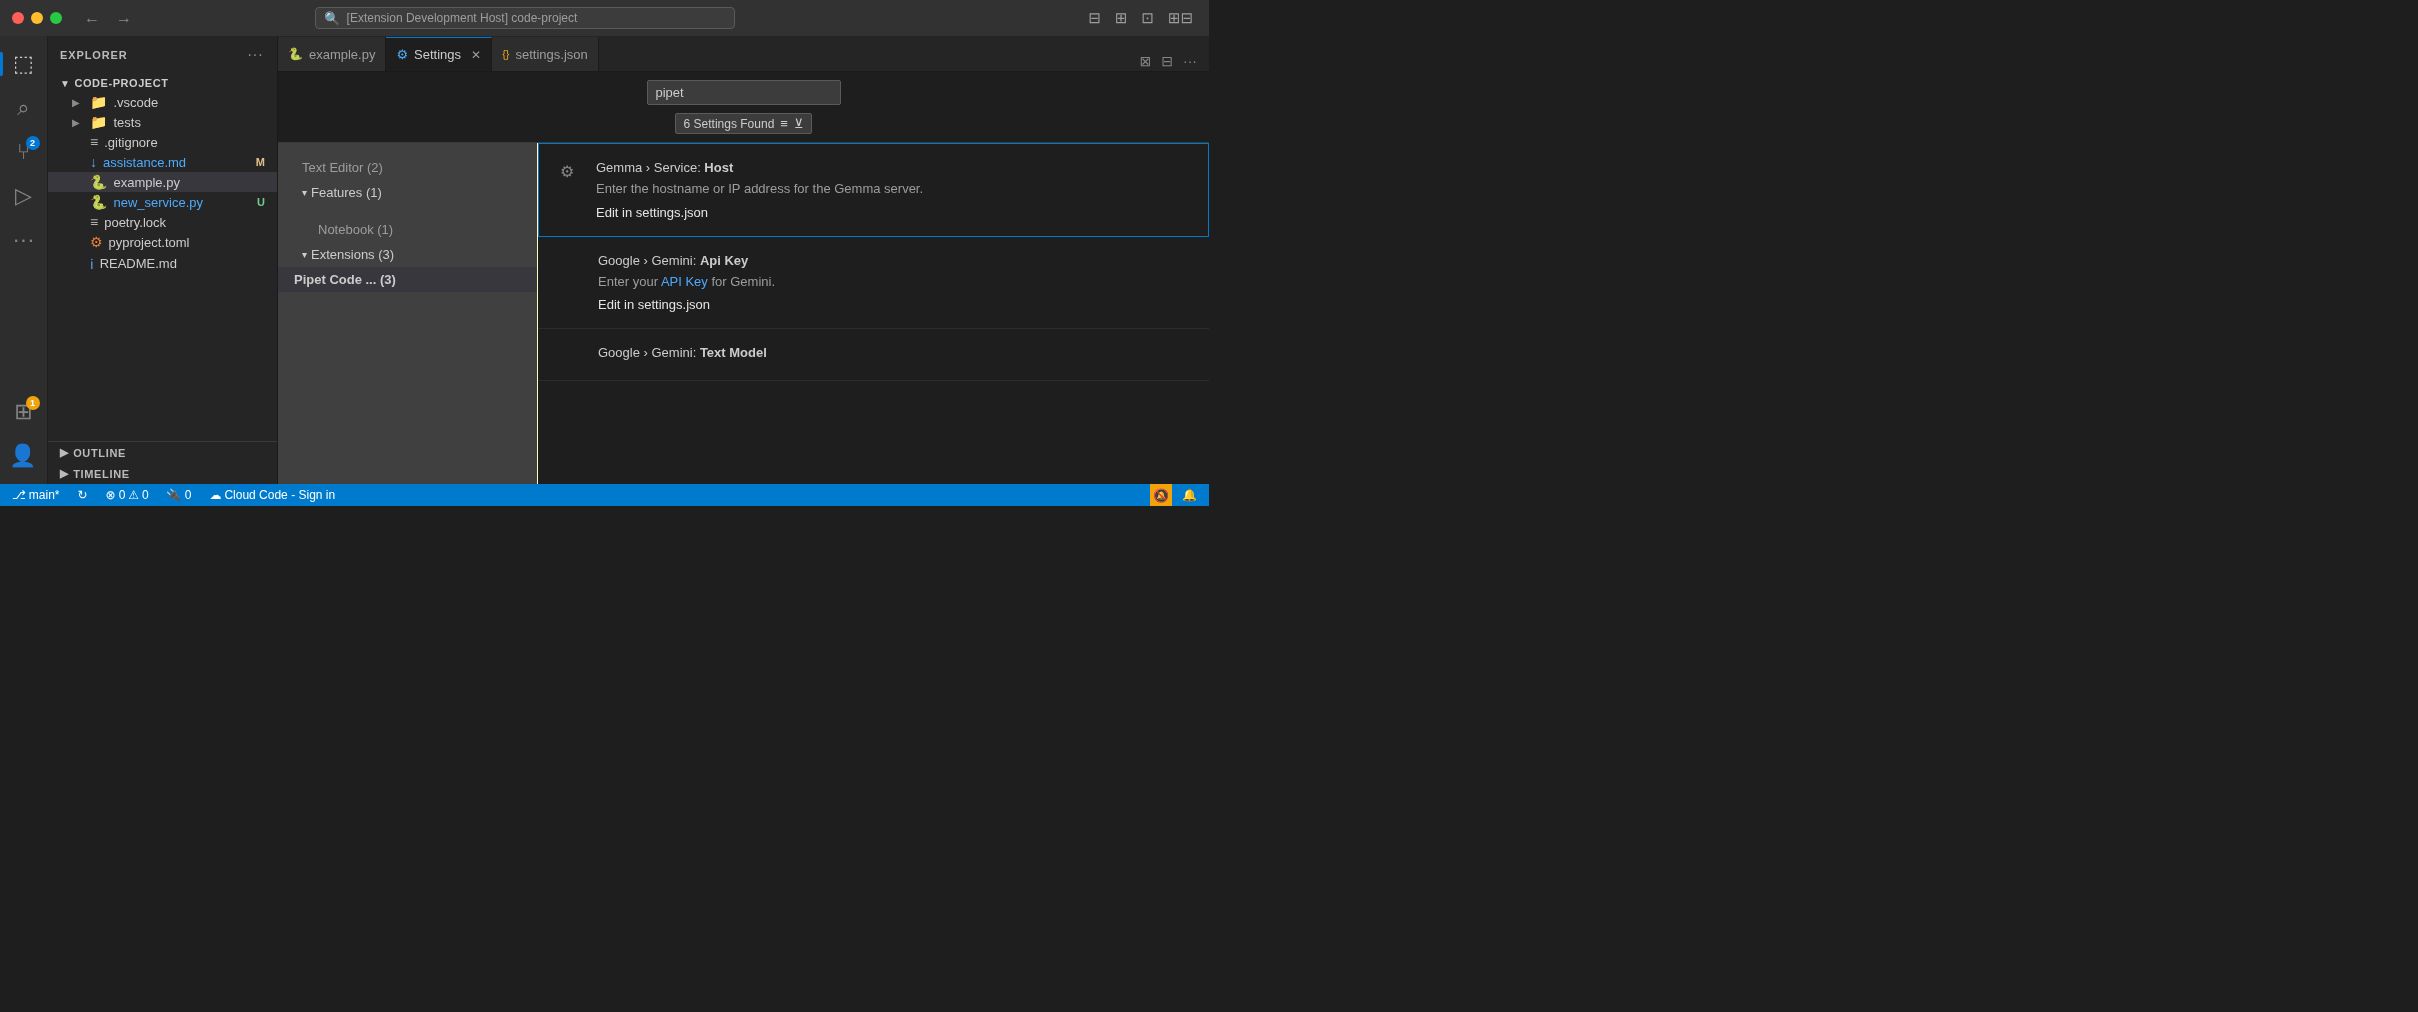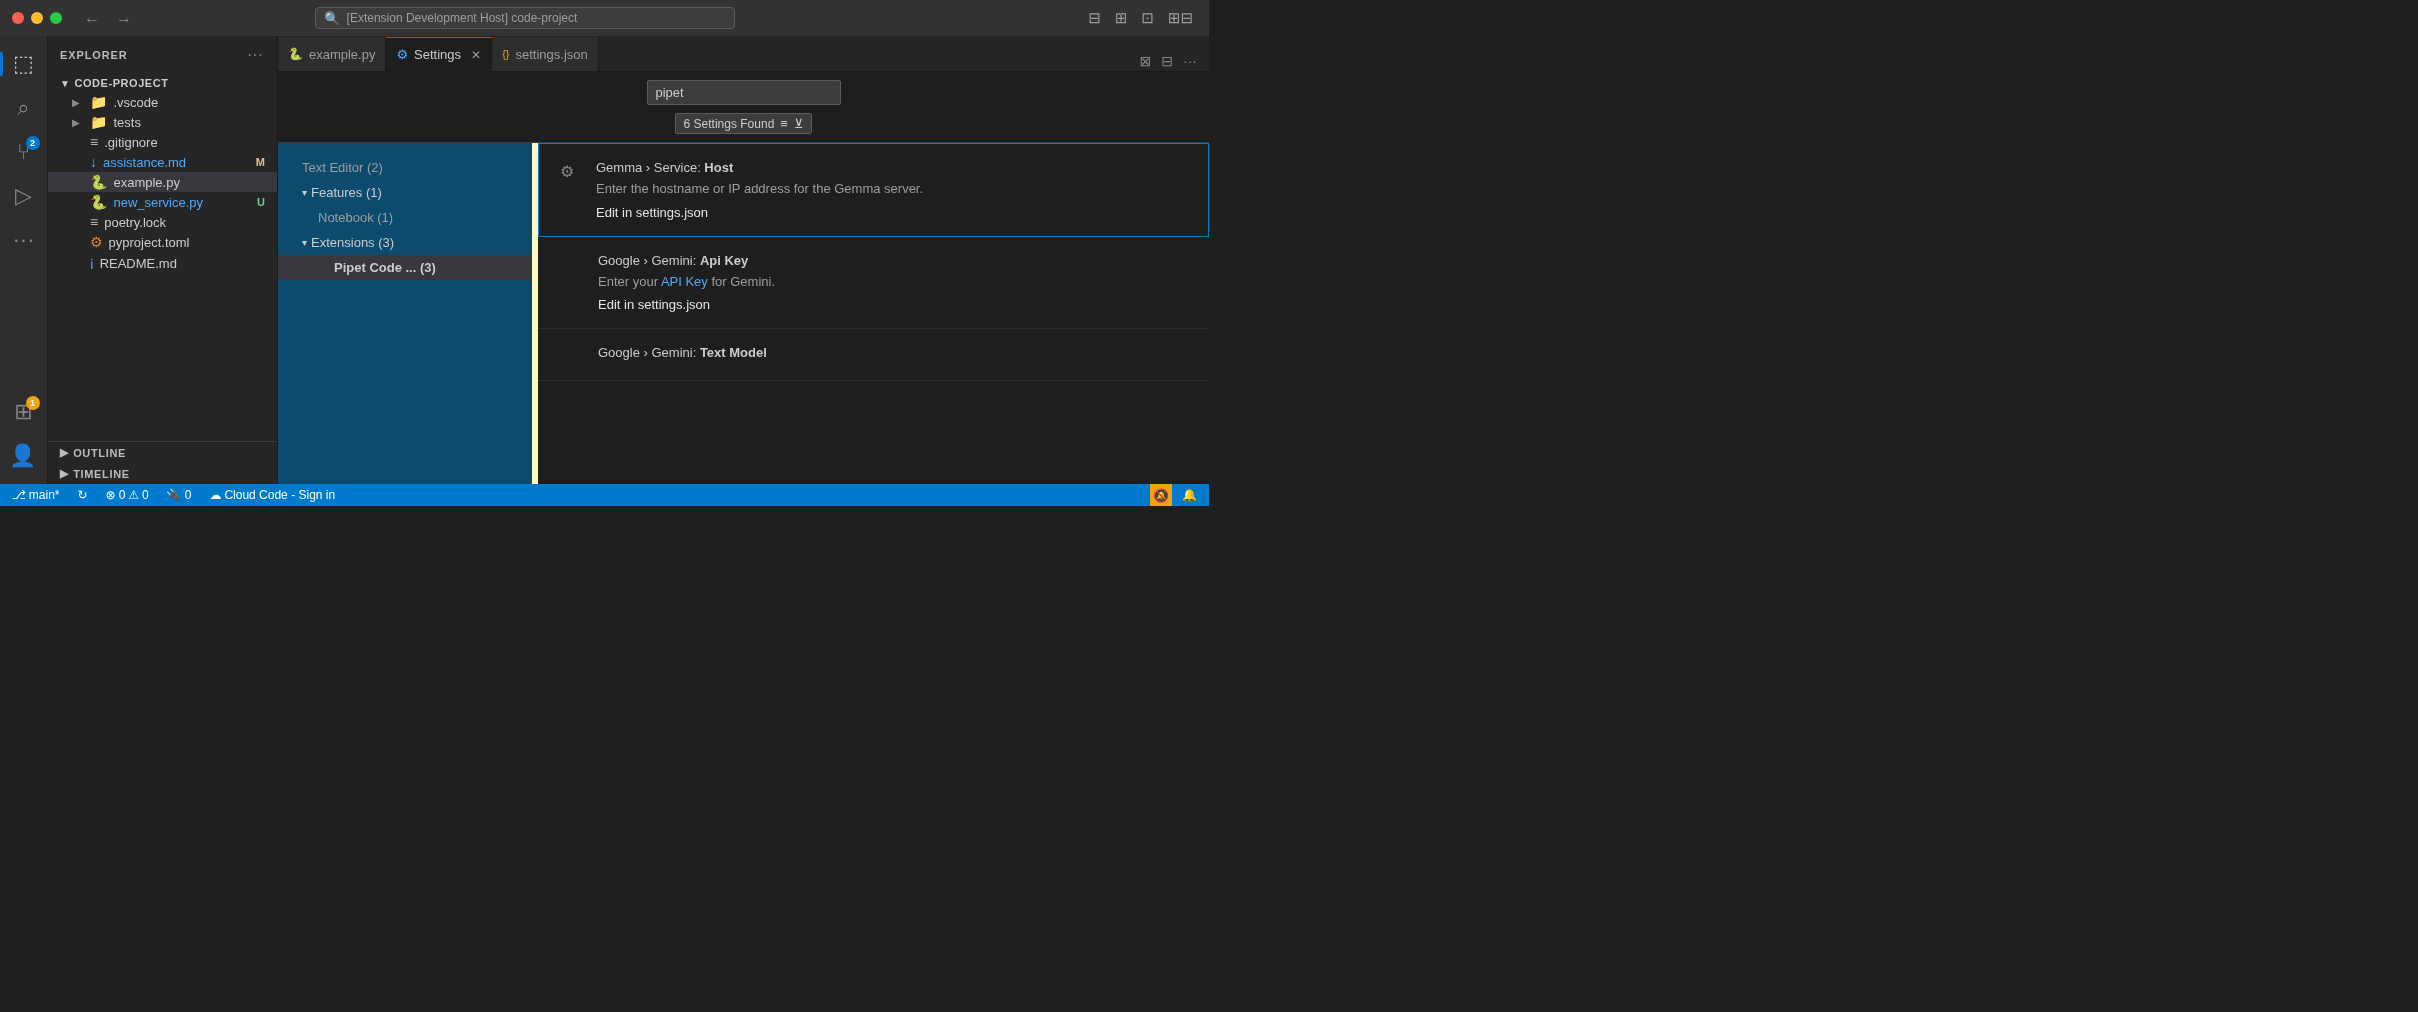--- a/index.html
+++ b/index.html
@@ -381,23 +381,23 @@
     .settings-main {
       display: flex;
       flex: 1;
       overflow: hidden;
     }
 
     
     .settings-nav {
       width: 260px;
       padding: 12px 0;
-      border-right: 6px solid #fef9c3;
+      border-right: 1px solid #fef9c3;
       overflow-y: auto;
-      background: #0c4a6e;
+      background: #404040;
     }
     .settings-nav-item {
       padding: 5px 24px;
       cursor: pointer;
       font-size: 13px;
       color: #9d9d9d;
     }
     .settings-nav-item.group-header {
       display: flex;
       align-items: center;
@@ -690,28 +690,28 @@
       <div class="settings-main">
 
         <div class="settings-nav">
           <div class="settings-nav-item">
             <span>Text Editor (2)</span>
           </div>
           <div class="settings-nav-item group-header">
             <span class="chevron">▾</span>
             <span>Features (1)</span>
           </div>
-          <div class="settings-nav-item" style="padding-left:40px;">
+          <div class="settings-nav-item" style="padding-left:40px;margin-top:12px;">
             <span>Notebook (1)</span>
           </div>
           <div class="settings-nav-item group-header">
             <span class="chevron">▾</span>
             <span>Extensions (3)</span>
           </div>
-          <div class="settings-nav-item active" style="padding-left:56px;">
+          <div class="settings-nav-item active" style="padding-left:16px;">
             <span><strong>Pipet Code ...   (3)</strong></span>
           </div>
         </div>
 
         <div class="settings-items">
 
           <div class="settings-item left-accent" style="border:1.5px solid #007acc; margin:0;">
             <div class="settings-item-icon">⚙</div>
             <div class="settings-item-content">
               <div class="settings-item-title">

